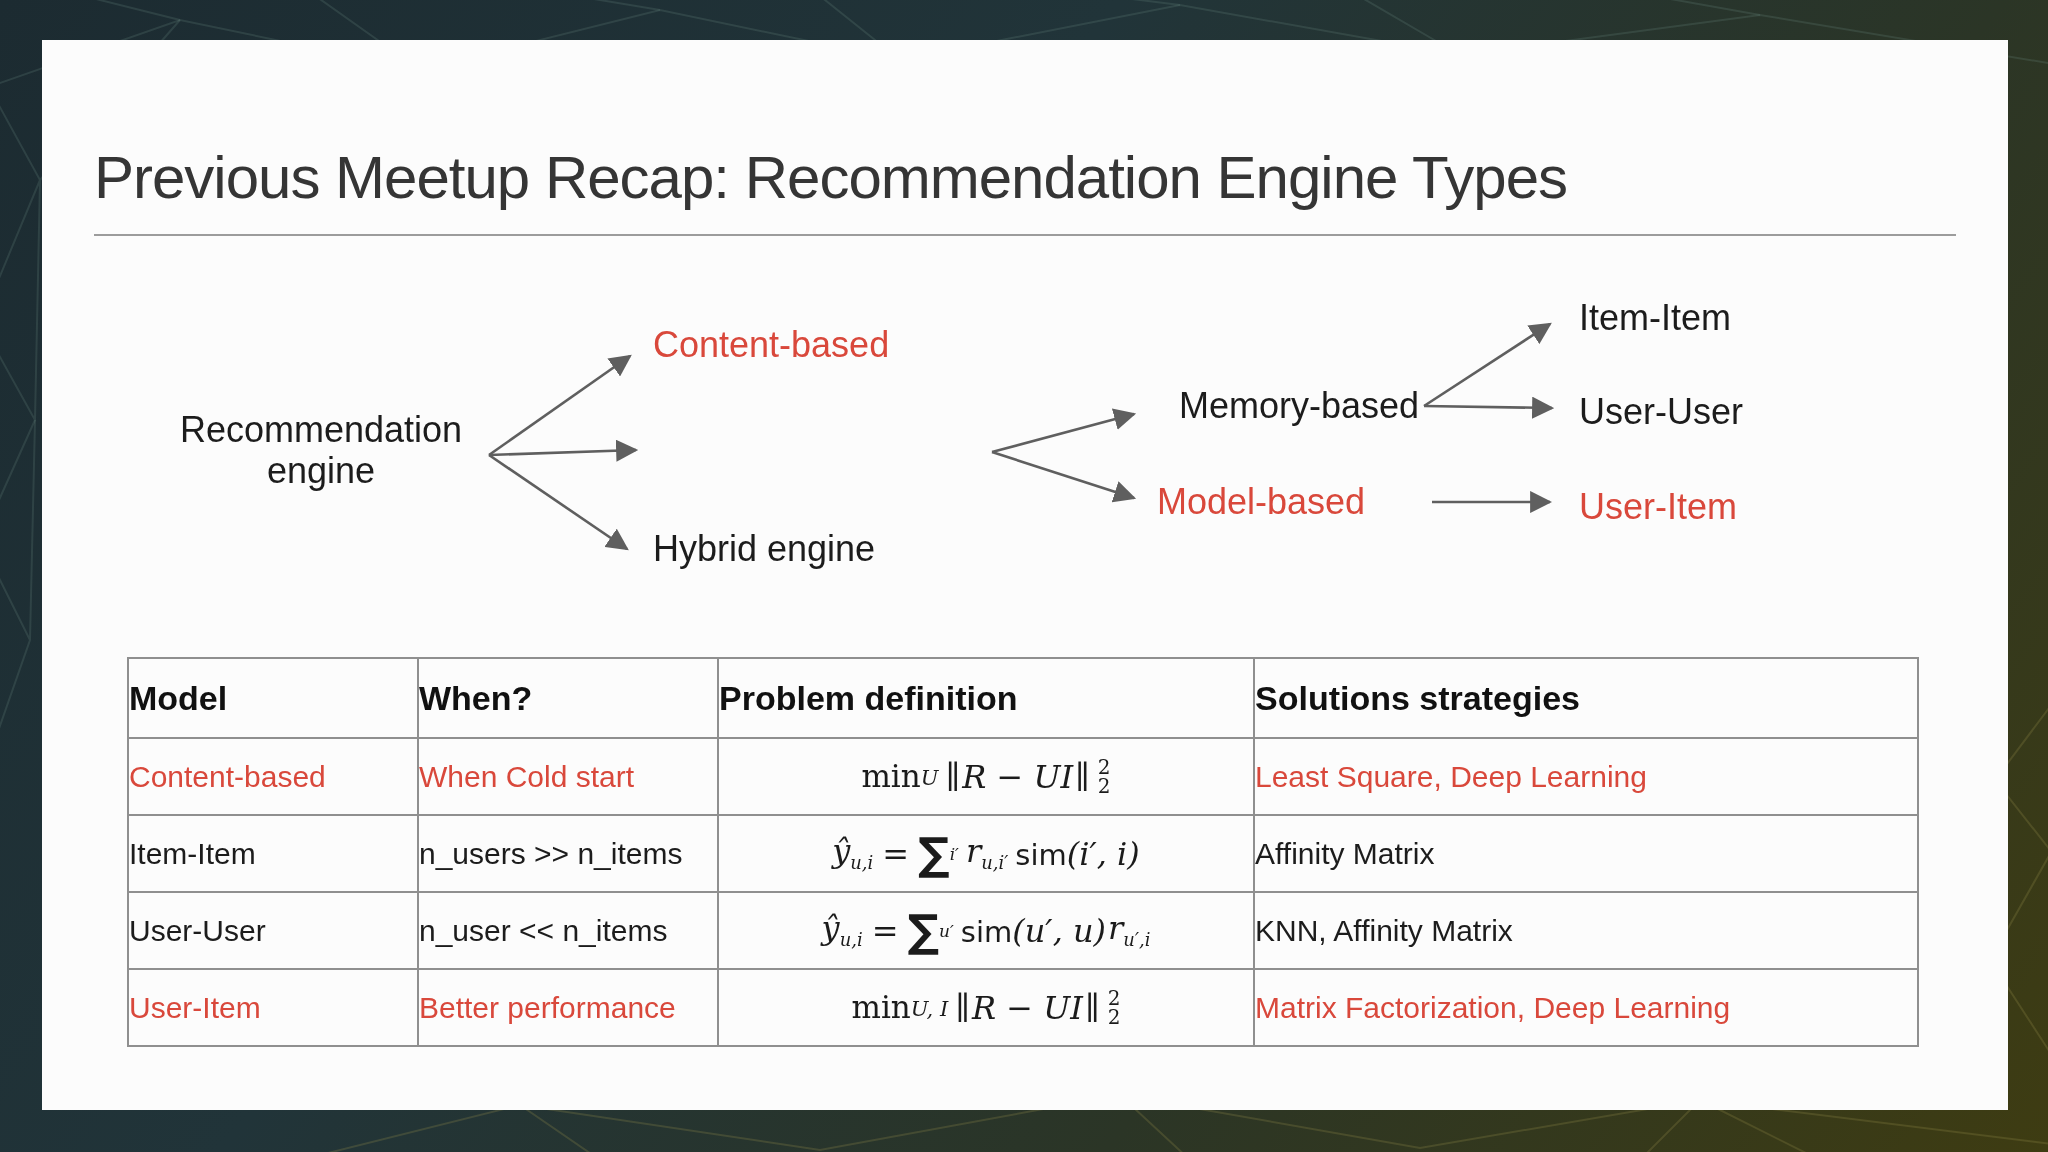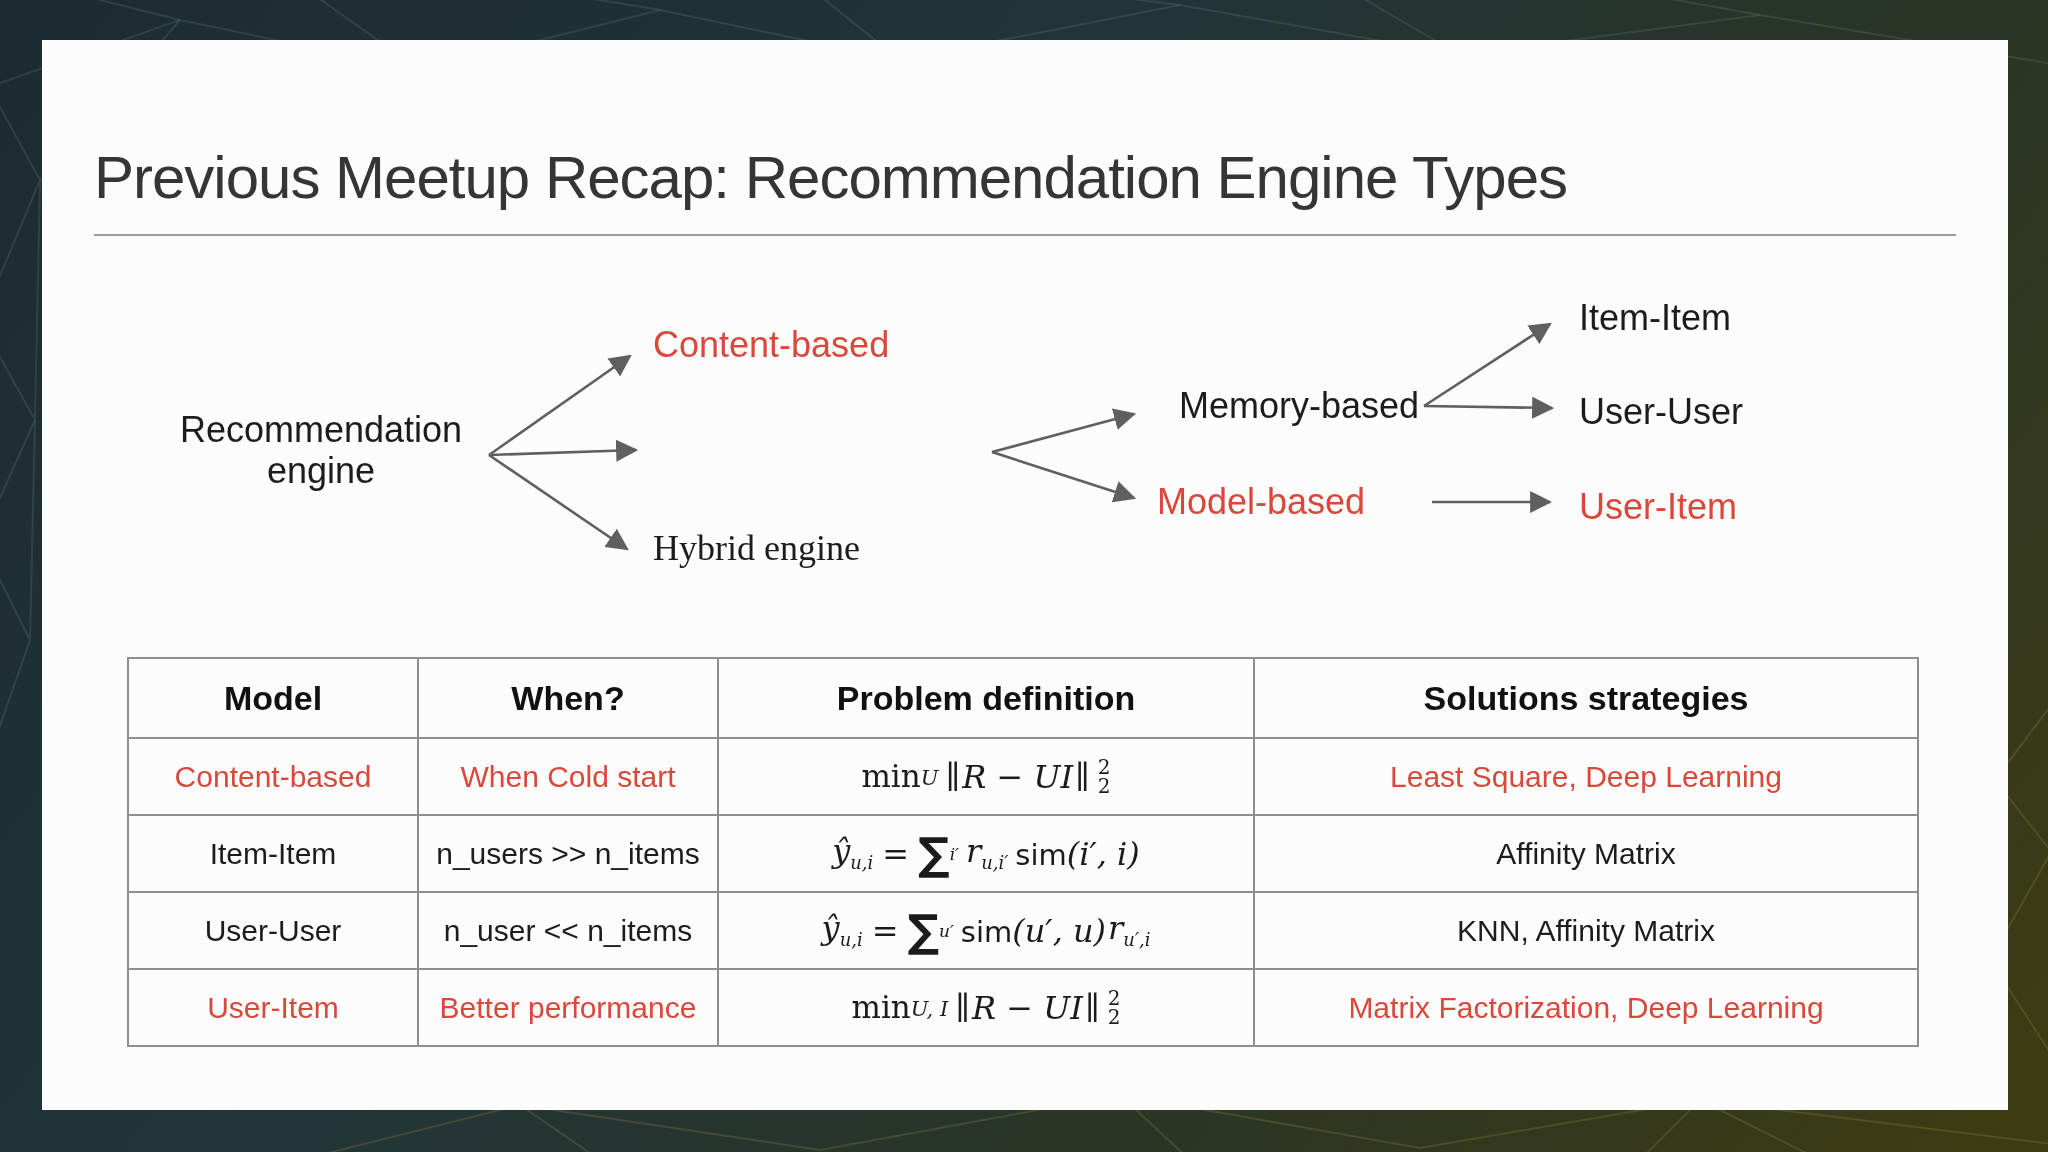--- a/index.html
+++ b/index.html
@@ -24,35 +24,35 @@
   .diagram{position:absolute;inset:0;}
   .arrows{position:absolute;inset:0;width:100%;height:100%;}
   .lbl{
     position:absolute;transform:translateY(-50%);
     font-size:36px;color:#1c1c1c;white-space:nowrap;line-height:1.1;
   }
   .lbl.red{color:#d9483b;}
   .n-root{left:279px;top:410px;transform:translate(-50%,-50%);text-align:center;line-height:41px;}
   .n-content{left:611px;top:305px;}
   .n-collab{left:611px;top:407px;}
-  .n-hybrid{left:611px;top:509px;font-family:Liberation Serif, serif;}
+  .n-hybrid{left:611px;top:509px;}
   .n-memory{left:1115px;top:366px;margin-left:22px;}
   .n-model{left:1115px;top:462px;}
   .n-item-item{left:1537px;top:278px;}
   .n-user-user{left:1537px;top:372px;}
   .n-user-item{left:1537px;top:467px;}
   
   .models{
     position:absolute;left:85px;top:617px;width:1790px;
     border-collapse:collapse;table-layout:fixed;
     color:#1c1c1c;
   }
   .models th,.models td{
-    border:2px solid #8f8f8f;text-align:center;vertical-align:middle;
-    padding:0 8px;overflow:hidden;
+    border:2px solid #8f8f8f;text-align:left;vertical-align:middle;
+    padding:0 0;overflow:hidden;
   }
   .models th{height:78px;font-size:34px;font-weight:bold;color:#111;}
   .models td{height:75px;font-size:30px;}
   .models td.red{color:#d9483b;}
   .c1{width:290px;} .c2{width:300px;} .c3{width:536px;} .c4{width:664px;}
   
   .formula{
     display:flex;align-items:center;justify-content:center;gap:7px;
     font-family:"DejaVu Serif",serif;font-size:32px;color:#1b1b1b;line-height:1;
   }

